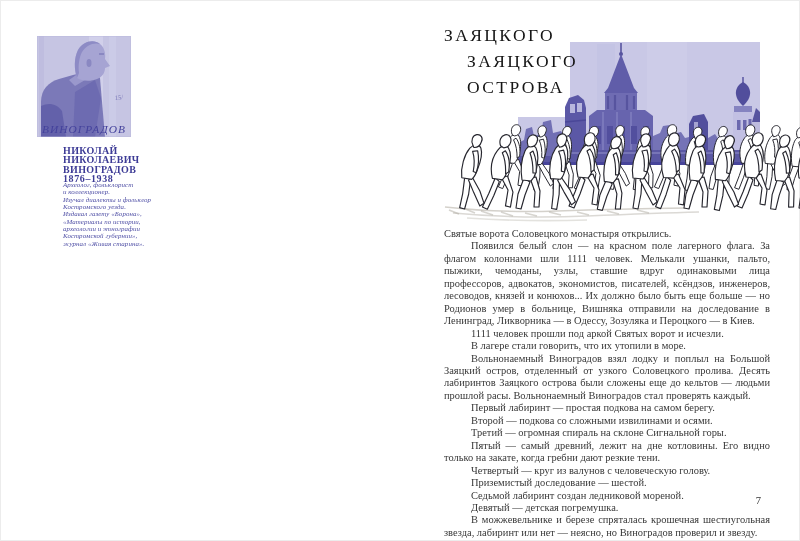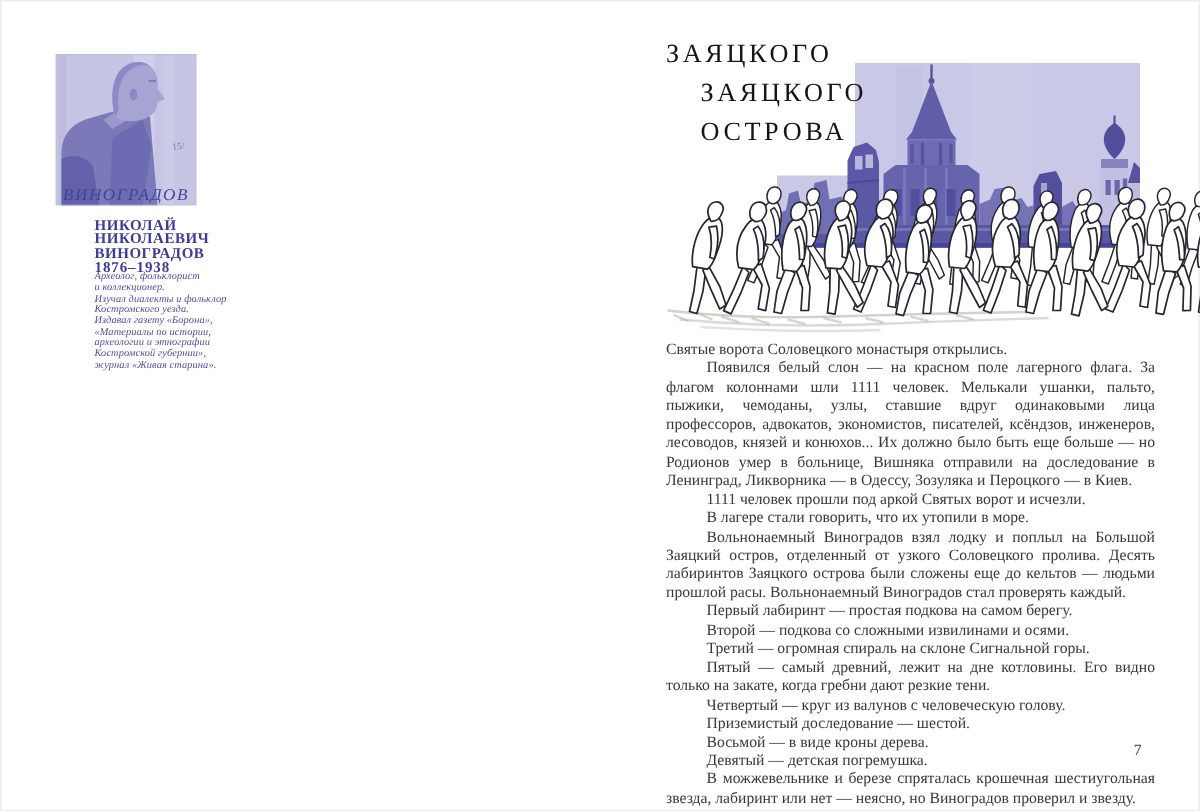--- a/index.html
+++ b/index.html
@@ -202,20 +202,20 @@
       <p>Появился белый слон — на красном поле лагерного флага. За флагом колоннами шли 1111 человек. Мелькали ушанки, пальто, пыжики, чемоданы, узлы, ставшие вдруг одинаковыми лица профессоров, адвокатов, экономистов, писателей, ксёндзов, инженеров, лесоводов, князей и конюхов... Их должно было быть еще больше — но Родионов умер в больнице, Вишняка отправили на доследование в Ленинград, Ликворника — в Одессу, Зозуляка и Пероцкого — в Киев.</p>
       <p>1111 человек прошли под аркой Святых ворот и исчезли.</p>
       <p>В лагере стали говорить, что их утопили в море.</p>
       <p>Вольнонаемный Виноградов взял лодку и поплыл на Большой Заяцкий остров, отделенный от узкого Соловецкого пролива. Десять лабиринтов Заяцкого острова были сложены еще до кельтов — людьми прошлой расы. Вольнонаемный Виноградов стал проверять каждый.</p>
       <p>Первый лабиринт — простая подкова на самом берегу.</p>
       <p>Второй — подкова со сложными извилинами и осями.</p>
       <p>Третий — огромная спираль на склоне Сигнальной горы.</p>
       <p>Пятый — самый древний, лежит на дне котловины. Его видно только на закате, когда гребни дают резкие тени.</p>
       <p>Четвертый — круг из валунов с человеческую голову.</p>
       <p>Приземистый доследование — шестой.</p>
-      <p>Восьмой — в виде кроны дерева.</p>
+      <p>Седьмой лабиринт создан ледниковой мореной.</p>
       <p>Девятый — детская погремушка.</p>
       <p>В можжевельнике и березе спряталась крошечная шестиугольная звезда, лабиринт или нет — неясно, но Виноградов проверил и звезду.</p>
     </div>
 
     <div class="page-number">7</div>
   </section>
 </div>
 
 </body></html>

